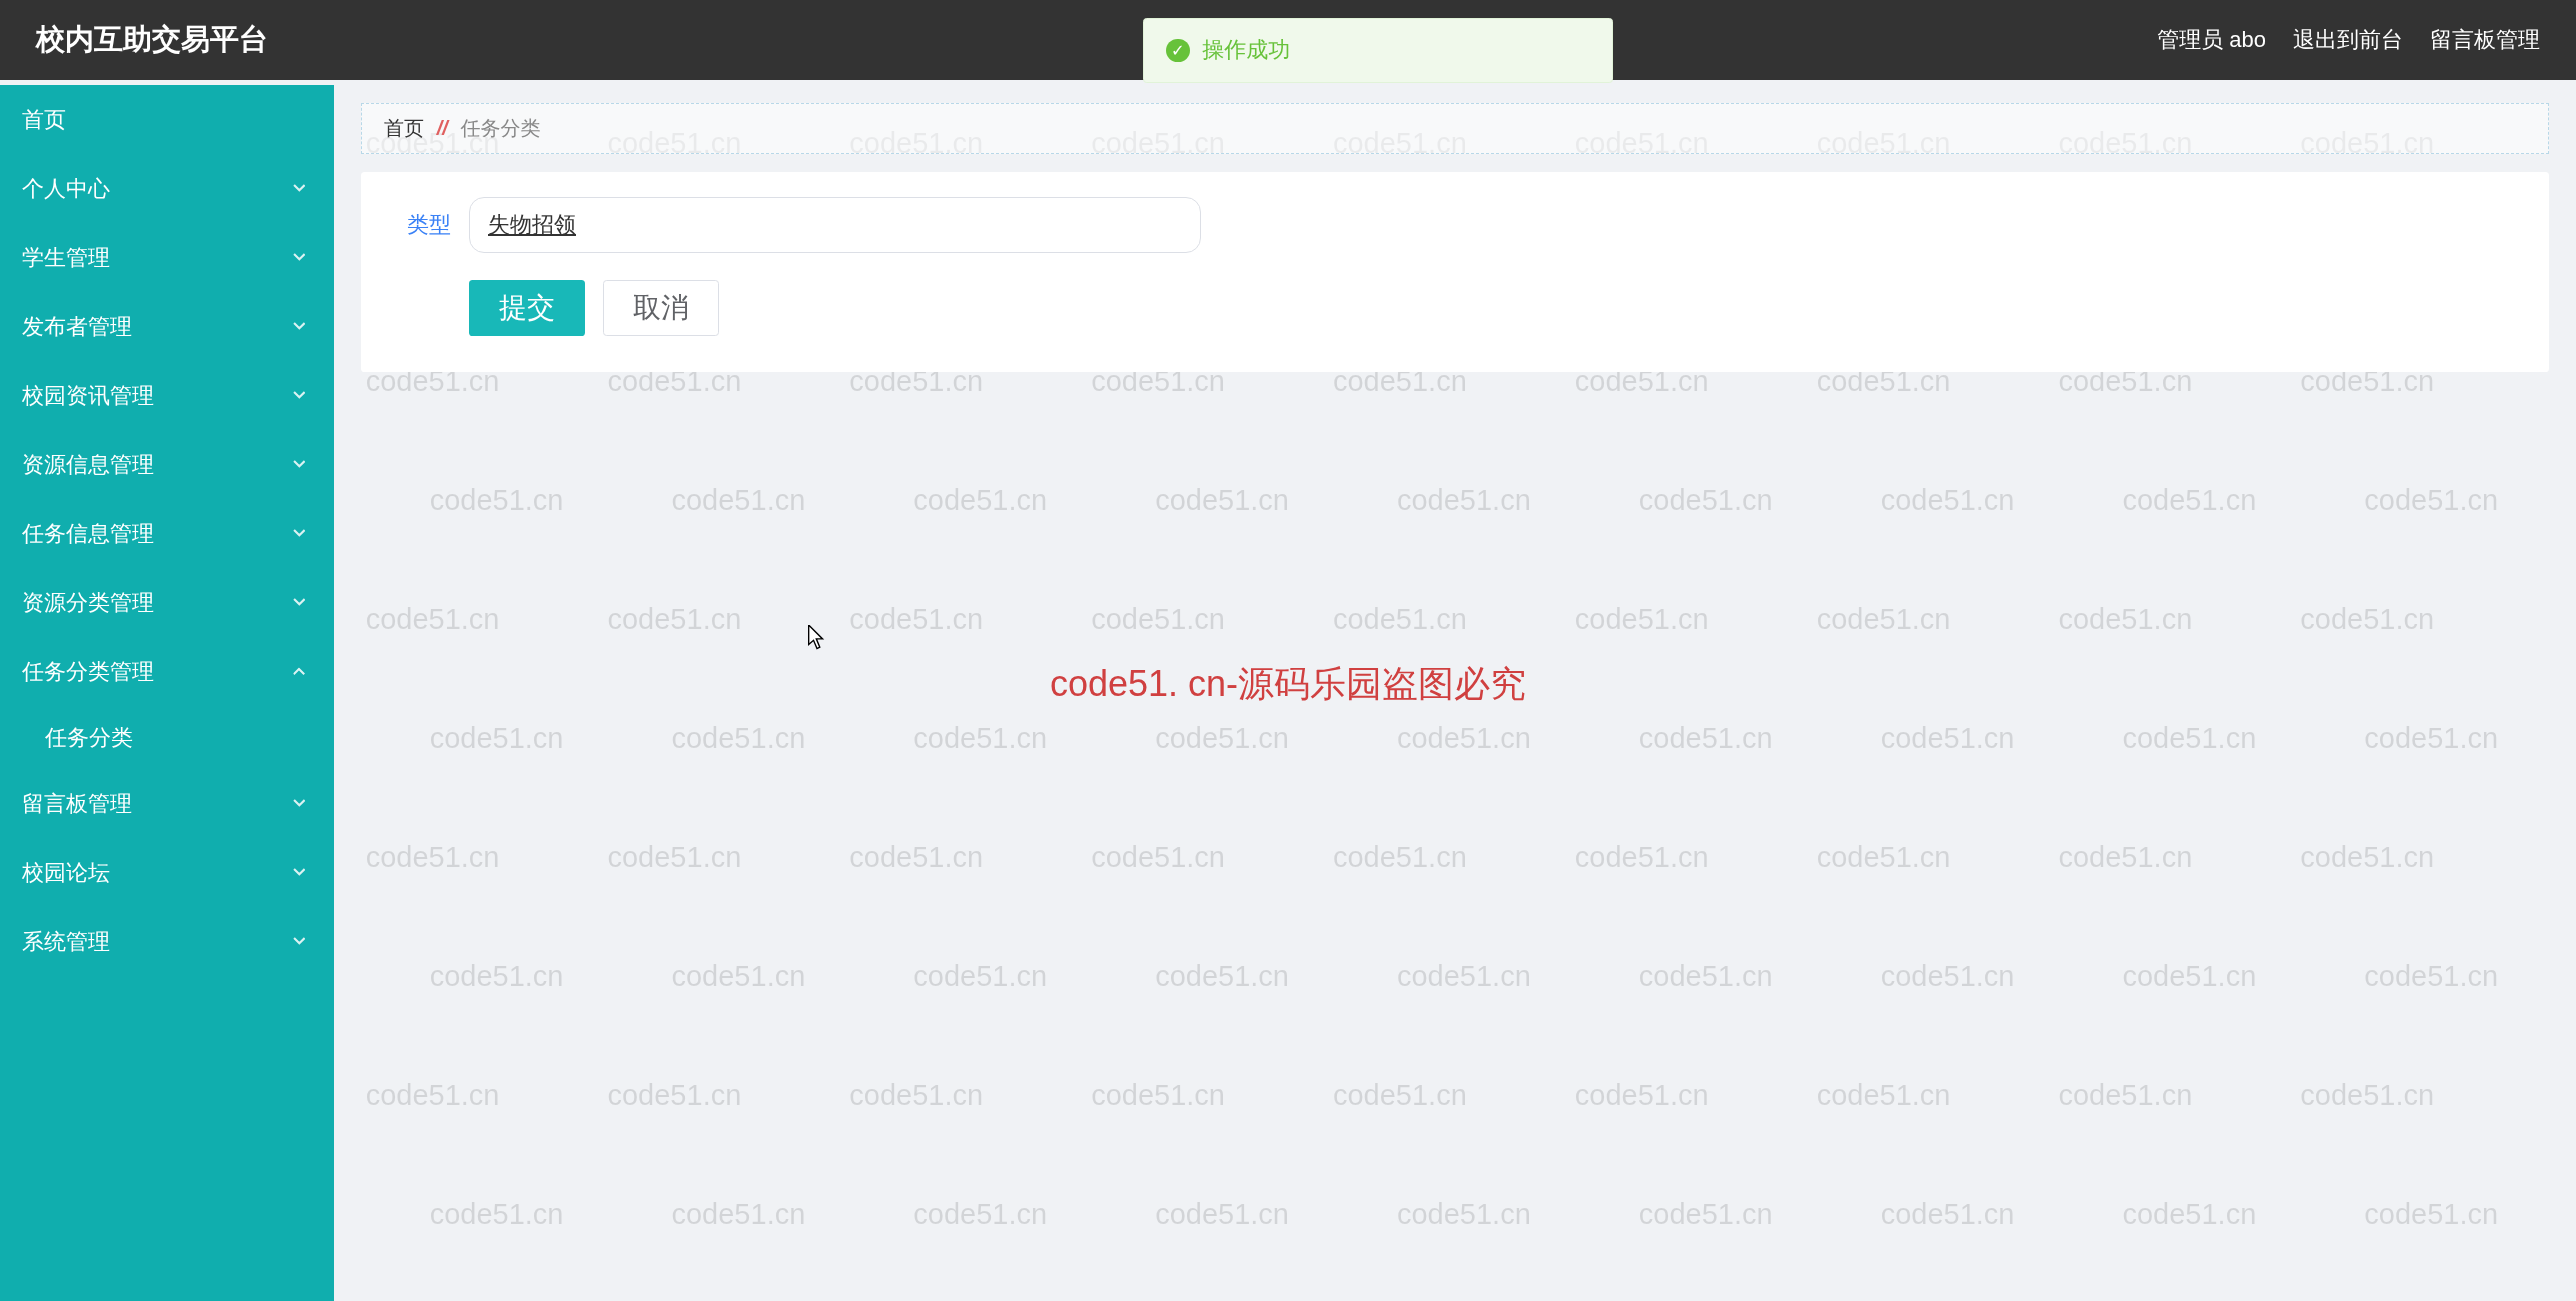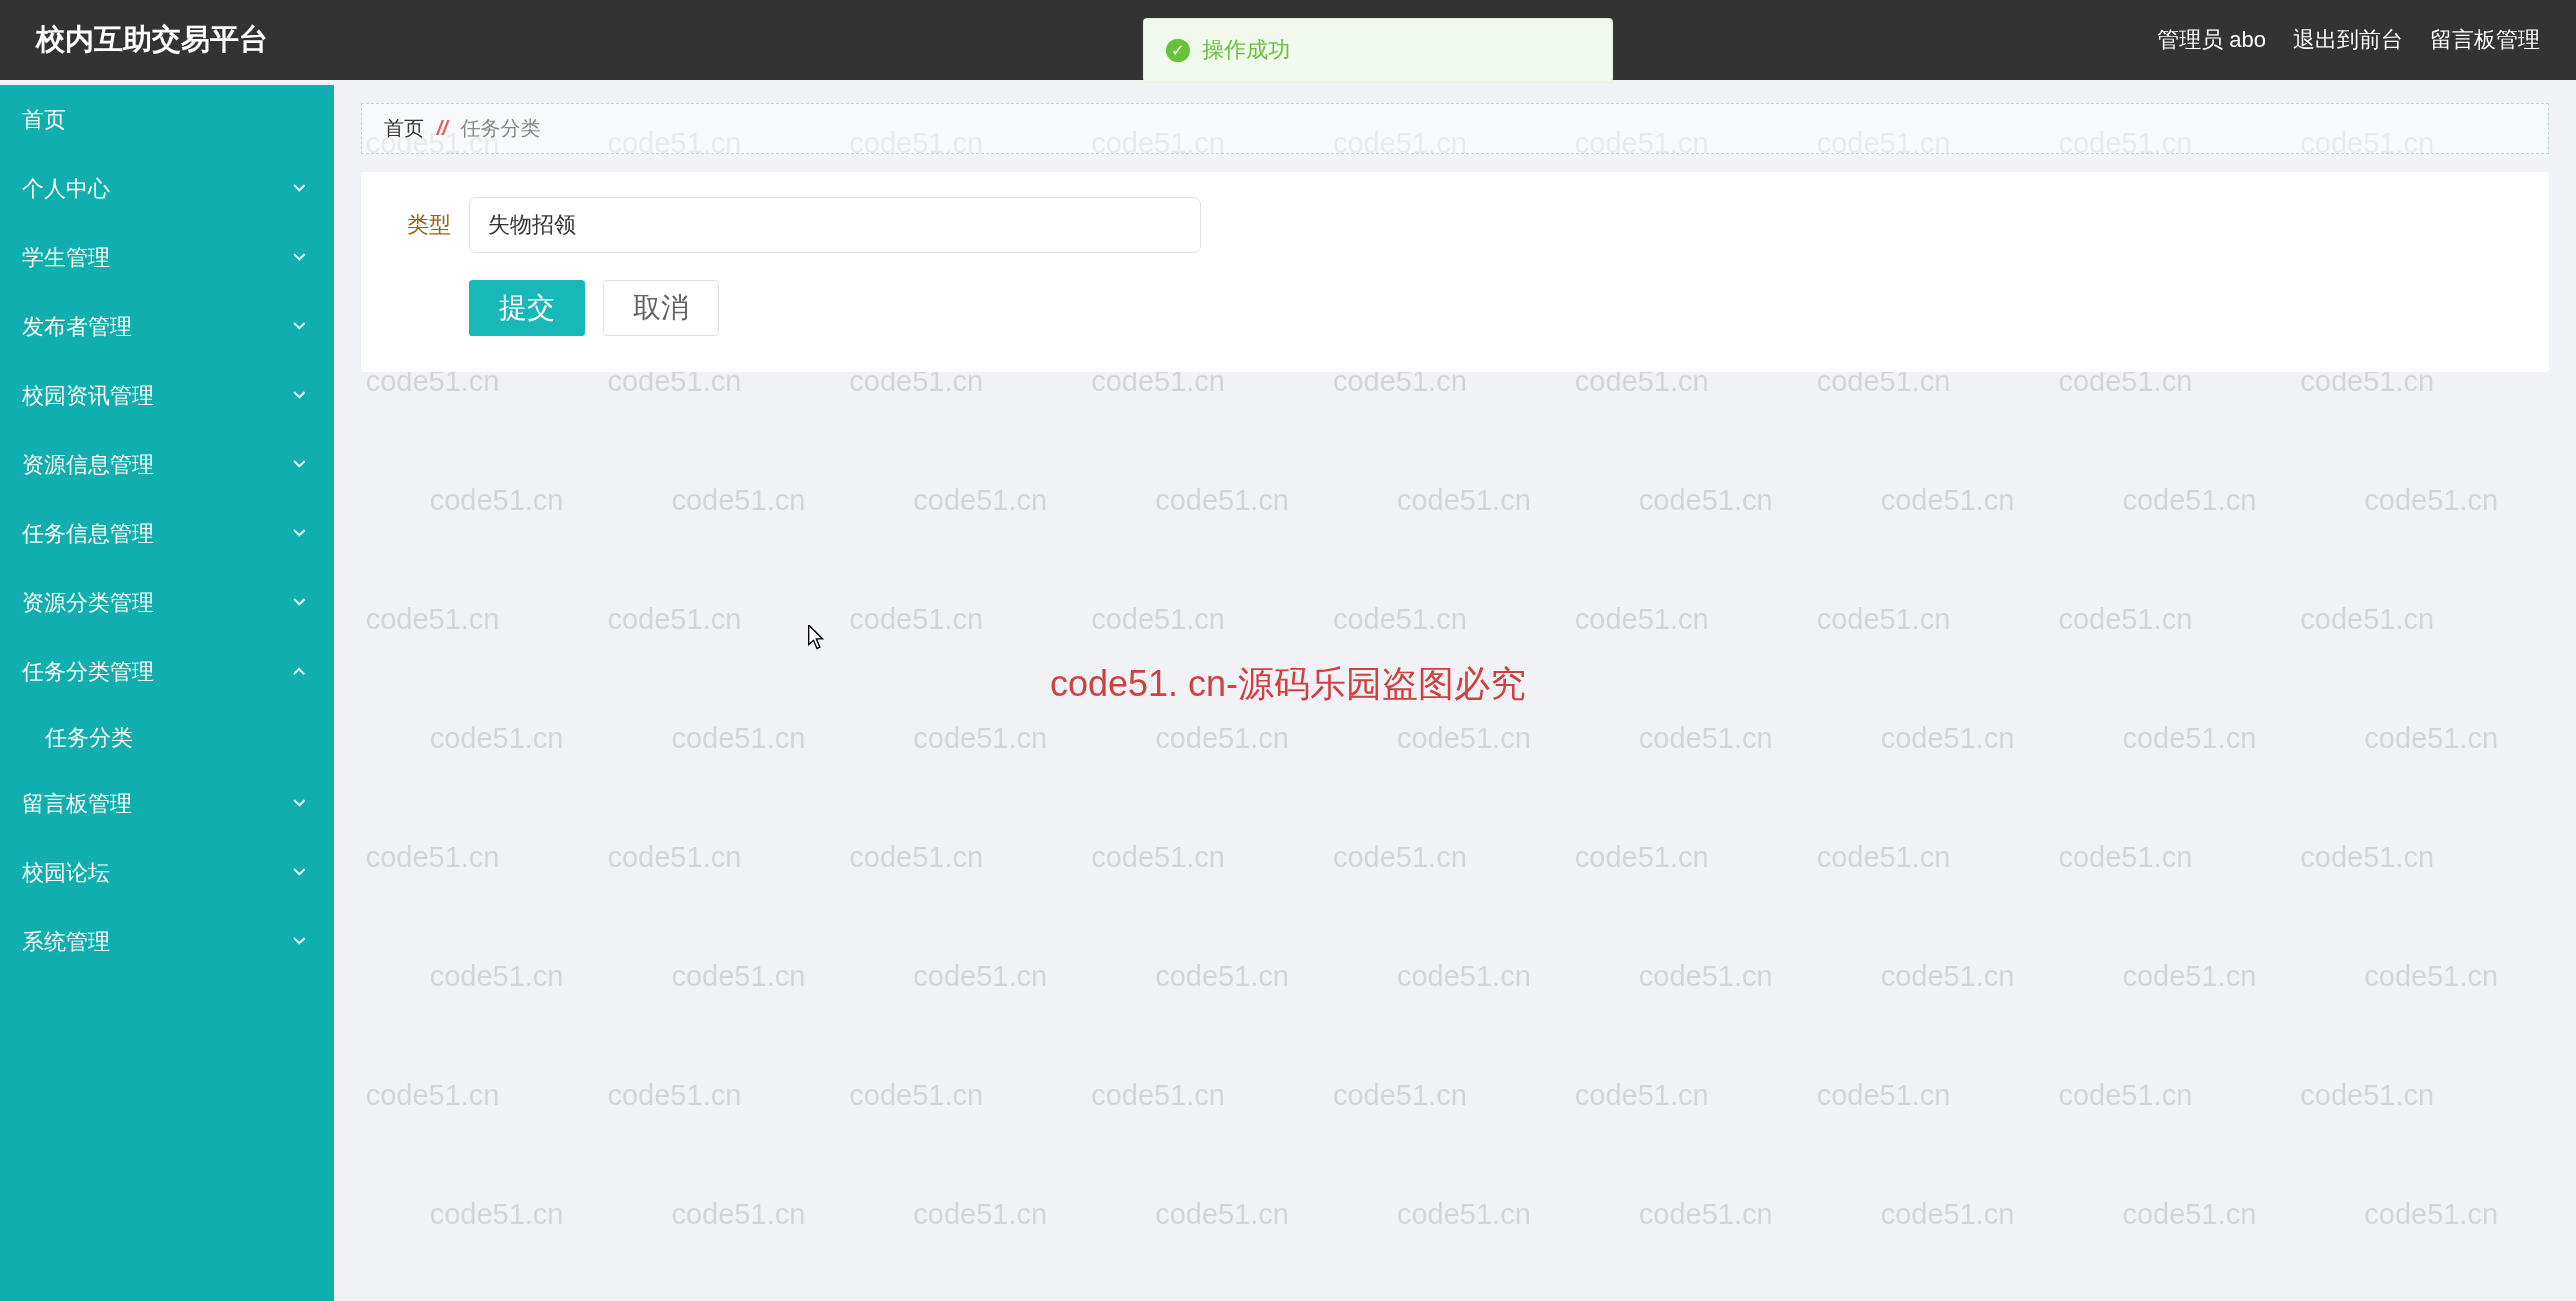--- a/index.html
+++ b/index.html
@@ -162,32 +162,33 @@
       padding: 25px 36px 36px;
       border-radius: 3.6px;
     }
     .form-row {
       display: flex;
       align-items: center;
       gap: 18px;
     }
     .form-label {
       font-size: 22px;
-      color: #a16207;
+      color: #3b82f6;
       width: 54px;
       text-align: right;
     }
     .form-input {
       width: 732px;
       height: 56px;
       border: 0.9px solid #dcdfe6;
-      border-radius: 7px;
+      border-radius: 15px;
       padding: 8px 18px;
       font-size: 22px;
       color: #333;
+      text-decoration: underline;
     }
     .form-actions {
       margin-top: 27px;
       margin-left: 72px;
       display: flex;
       gap: 18px;
     }
     .btn {
       height: 56px;
       padding: 0 29px;

